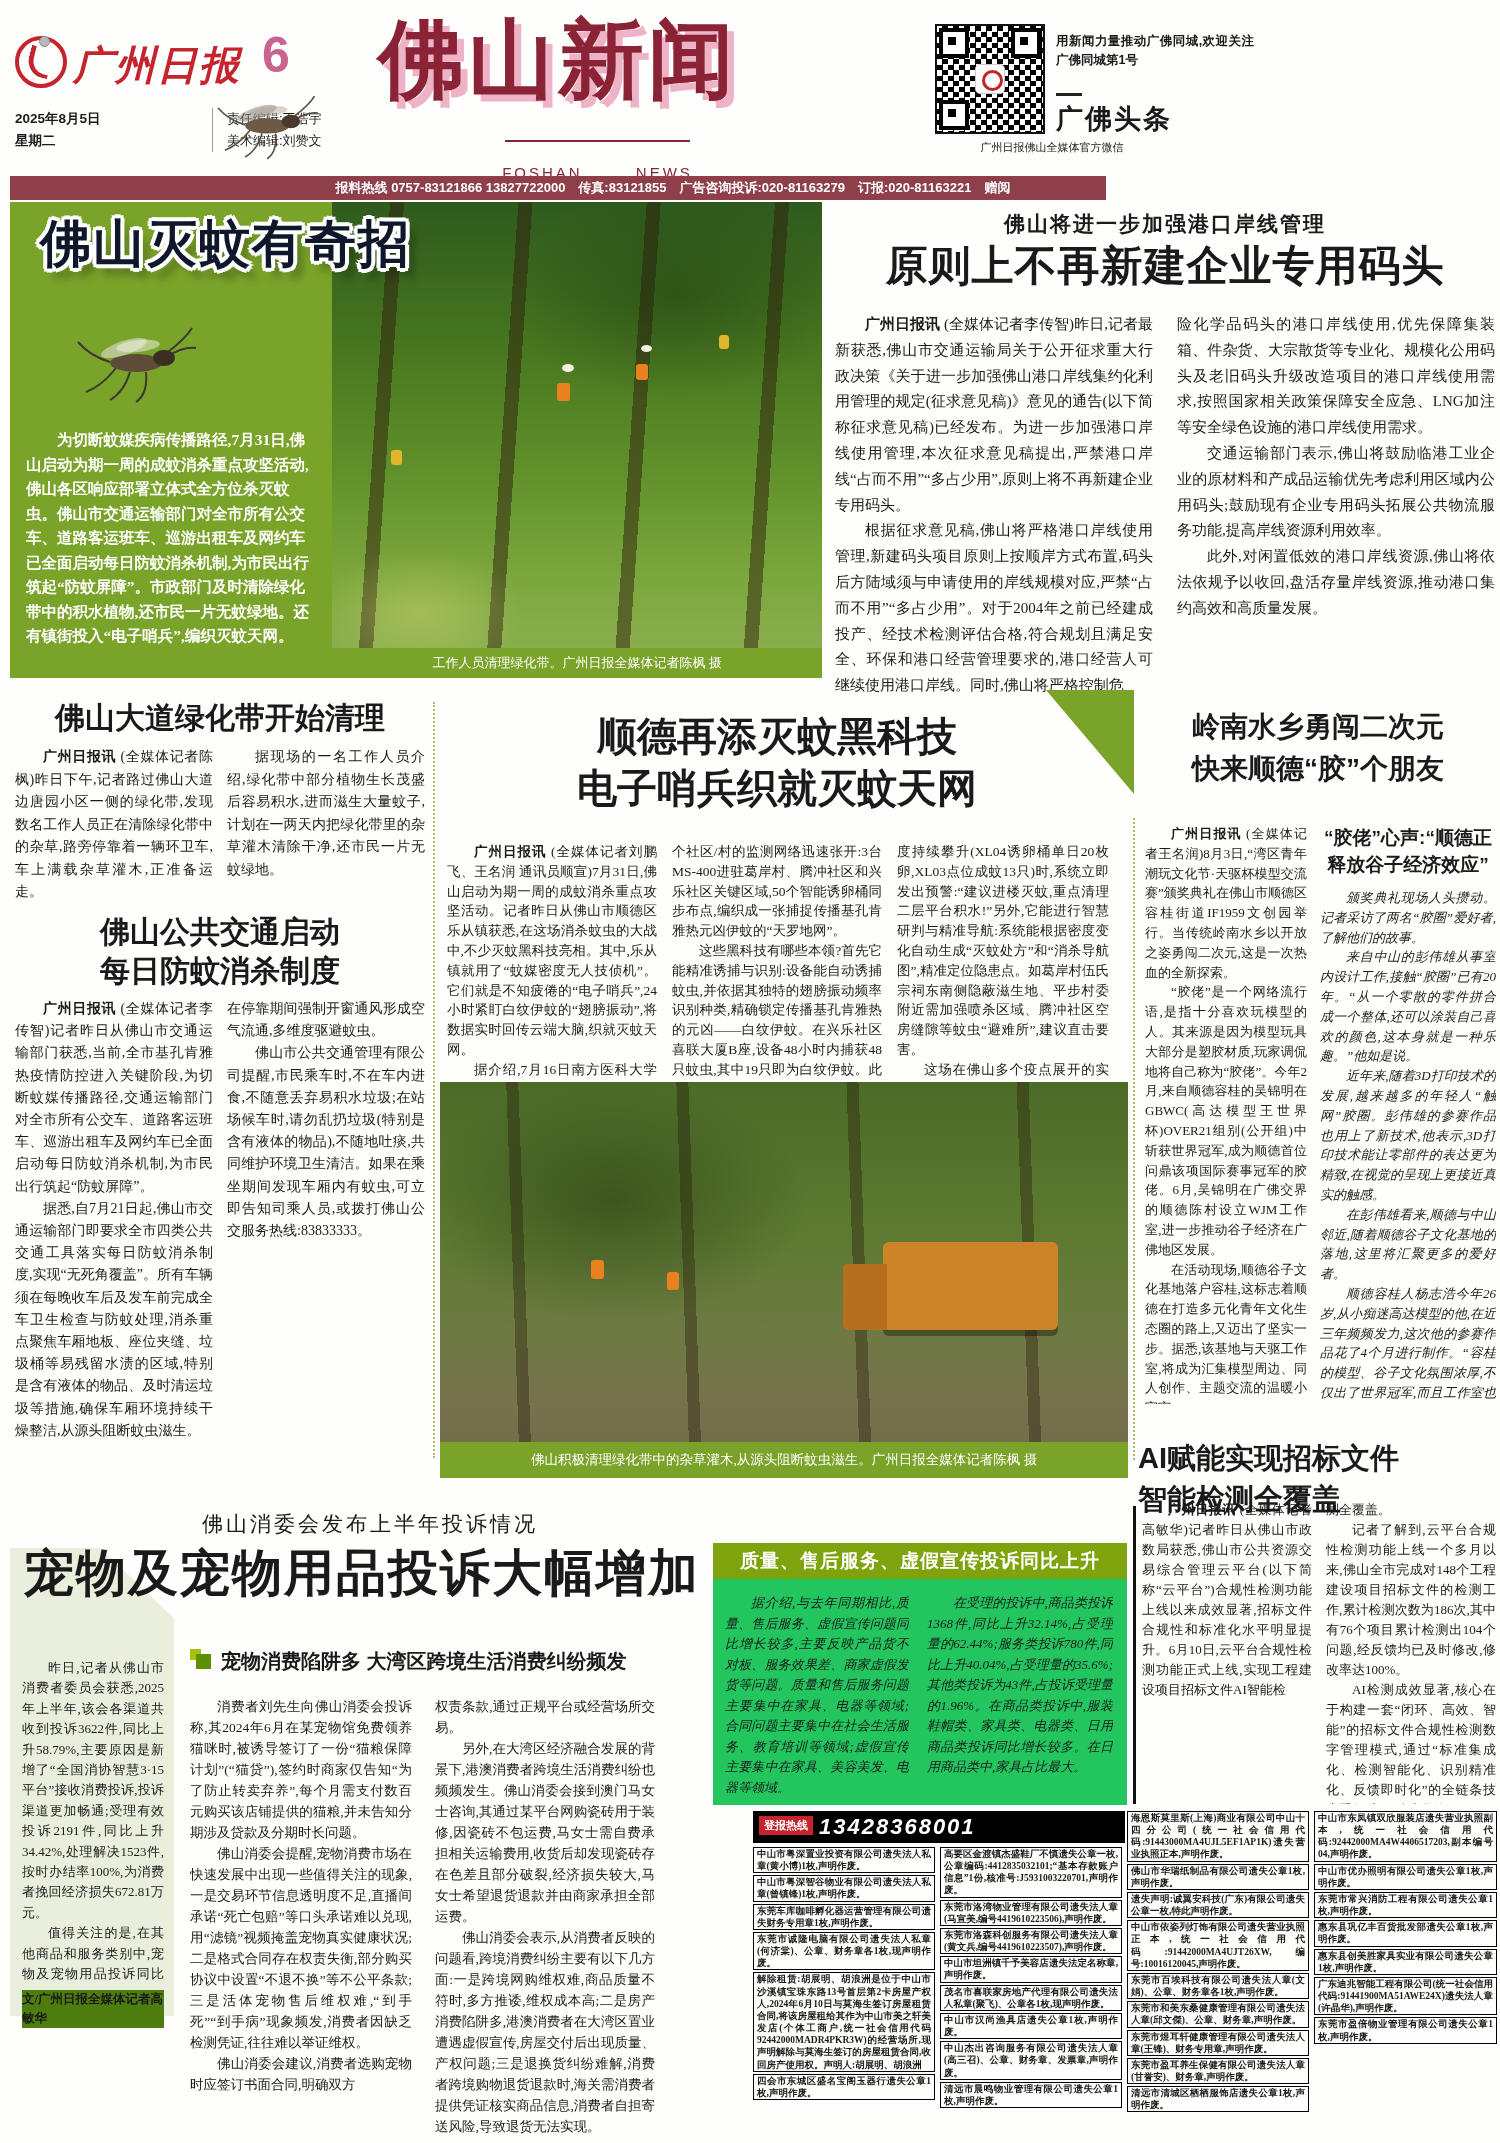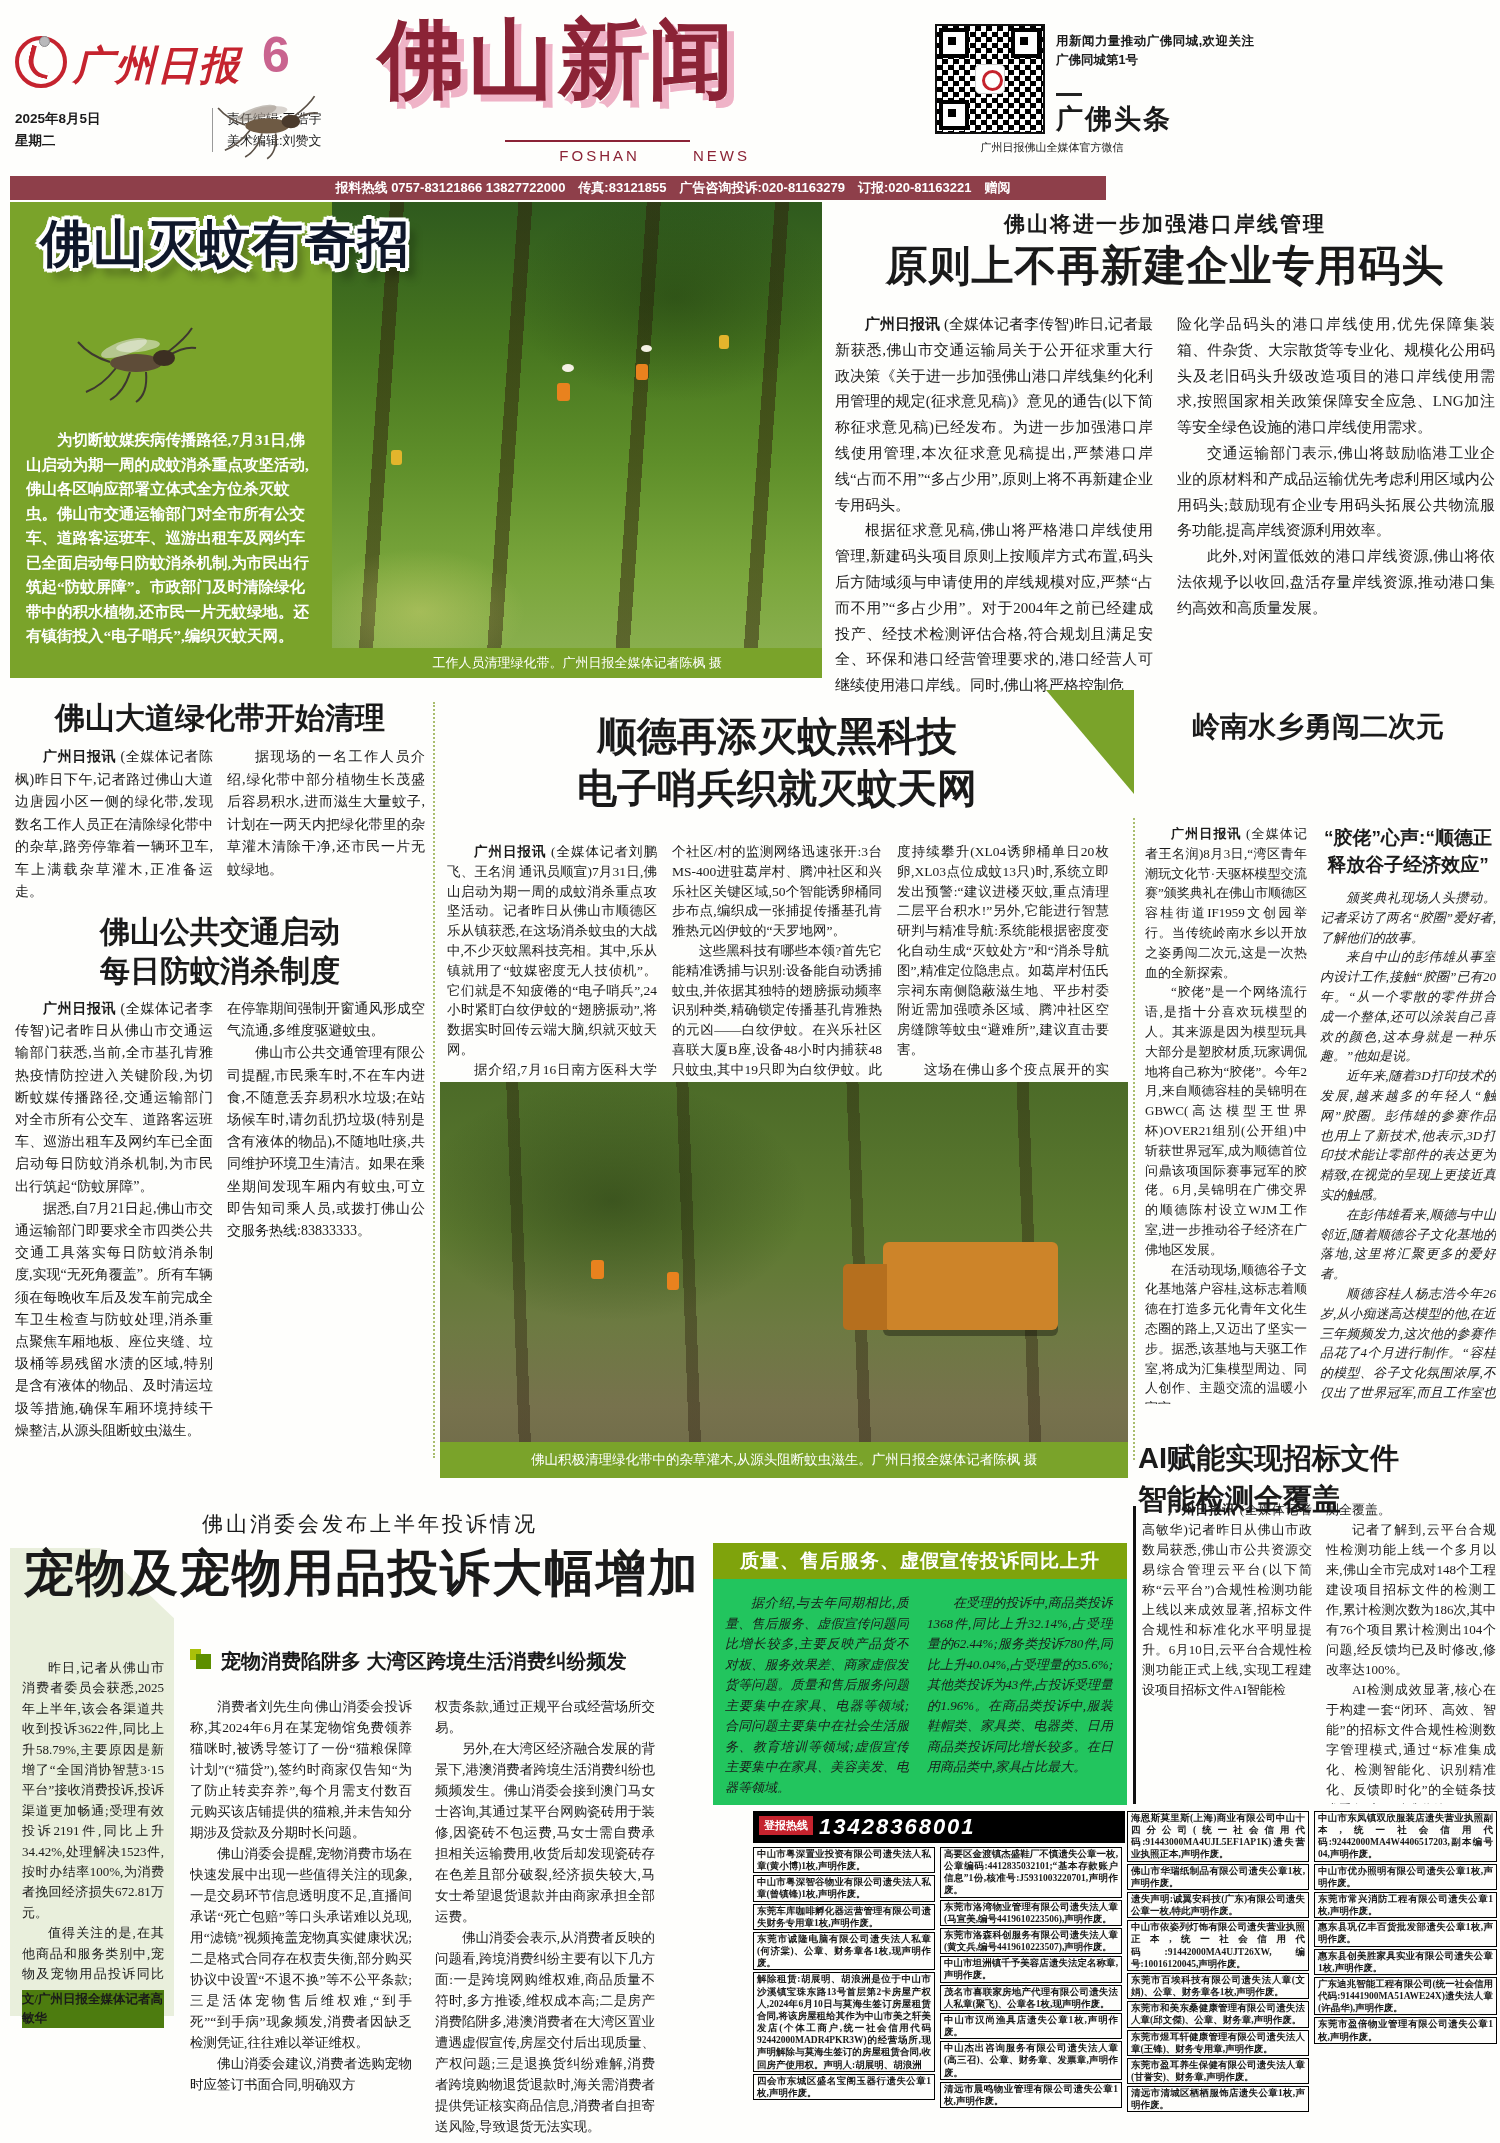--- a/index.html
+++ b/index.html
@@ -15,21 +15,21 @@
   .logo-ring{position:absolute;left:0;top:6px;width:44px;height:44px;border:4px solid #c5232e;border-radius:50%;}
   .logo-ring::after{content:"";position:absolute;left:9px;top:7px;width:18px;height:26px;border-left:5px solid #c5232e;border-bottom:4px solid #c5232e;border-radius:0 0 0 18px;transform:rotate(14deg);}
   .logo-pin{position:absolute;left:20px;top:-4px;width:9px;height:9px;border-radius:50%;background:#b9b9bb;border:1px solid #8a8a8c;}
   .logo-zh{position:absolute;left:58px;top:8px;font-size:40px;font-weight:900;font-style:italic;color:#c5232e;letter-spacing:2px;}
   .page-num{left:262px;top:26px;font-size:50px;font-weight:900;color:#c9648f;}
   .dateblock{left:15px;top:108px;font-size:13.5px;font-weight:bold;line-height:1.6;}
   .editblock{left:212px;top:108px;font-size:13px;line-height:1.7;border-left:1px solid #9a9a9a;padding-left:14px;}
   .masthead{left:368px;top:2px;width:380px;text-align:center;font-size:86px;font-weight:900;color:#8b2336;
             letter-spacing:4px;text-shadow:7px 7px 0 #efb3c7;}
   .m-rule{left:505px;top:140px;width:185px;height:2px;background:#8b2336;}
-  .m-en{left:445px;top:147px;width:305px;text-align:right;font-size:15px;color:#8b2336;word-spacing:46px;letter-spacing:3px;}
+  .m-en{left:445px;top:164px;width:305px;text-align:center;font-size:15px;color:#8b2336;word-spacing:46px;letter-spacing:3px;}
   .qr{left:935px;top:24px;width:106px;height:106px;background:#fff;border:2px solid #111;
       background-image:repeating-conic-gradient(#000 0% 25%, #fff 0% 50%);background-size:11px 11px;}
   .qr-finder{position:absolute;width:22px;height:22px;border:4px solid #000;background:#fff;}
   .qr-finder::after{content:"";position:absolute;left:5px;top:5px;width:8px;height:8px;background:#000;}
   .qr-f-tl{left:2px;top:2px;} .qr-f-tr{right:2px;top:2px;} .qr-f-bl{left:2px;bottom:2px;}
   .qr-center{position:absolute;left:38px;top:38px;width:28px;height:28px;background:#fff;border-radius:5px;border:1px solid #ccc;}
   .qr-center::after{content:"";position:absolute;left:6px;top:5px;width:15px;height:15px;border:3px solid #c5232e;border-radius:50%;}
   .qr-note{left:1056px;top:32px;width:198px;font-size:12.5px;font-weight:bold;line-height:1.5;text-align:justify;}
   .qr-dash{left:1056px;top:93px;width:26px;height:3px;background:#222;}
   .qr-title{left:1056px;top:101px;font-size:27px;font-weight:900;letter-spacing:2px;}
@@ -252,20 +252,21 @@
     <div class="truck"></div>
     <span class="vest" style="left:22%;top:45%;width:13px;height:19px;"></span>
     <span class="vest" style="left:33%;top:48%;width:12px;height:18px;"></span>
     <div class="photo-cap">佛山积极清理绿化带中的杂草灌木,从源头阻断蚊虫滋生。广州日报全媒体记者陈枫 摄</div>
   </div>
 
   <div class="abs dotline dot2"></div>
 
   <div class="abs jl-head hei">
     <div>岭南水乡勇闯二次元</div>
+    <div>快来顺德“胶”个朋友</div>
   </div>
   <div class="abs tcol jl-c1">
       <p><b>广州日报讯</b> (全媒体记者王名润)8月3日,“湾区青年潮玩文化节·天驱杯模型交流赛”颁奖典礼在佛山市顺德区容桂街道IF1959文创园举行。当传统岭南水乡以开放之姿勇闯二次元,这是一次热血的全新探索。</p>
       <p>“胶佬”是一个网络流行语,是指十分喜欢玩模型的人。其来源是因为模型玩具大部分是塑胶材质,玩家调侃地将自己称为“胶佬”。今年2月,来自顺德容桂的吴锦明在GBWC(高达模型王世界杯)OVER21组别(公开组)中斩获世界冠军,成为顺德首位问鼎该项国际赛事冠军的胶佬。6月,吴锦明在广佛交界的顺德陈村设立WJM工作室,进一步推动谷子经济在广佛地区发展。</p>
       <p>在活动现场,顺德谷子文化基地落户容桂,这标志着顺德在打造多元化青年文化生态圈的路上,又迈出了坚实一步。据悉,该基地与天驱工作室,将成为汇集模型周边、同人创作、主题交流的温暖小宇宙。</p>
     </div>
   <div class="abs tcol jl-c2">
     <div class="jl-subhead">“胶佬”心声:“顺德正释放谷子经济效应”</div>
     <div class="paras">
         <p>颁奖典礼现场人头攒动。记者采访了两名“胶圈”爱好者,了解他们的故事。</p>

